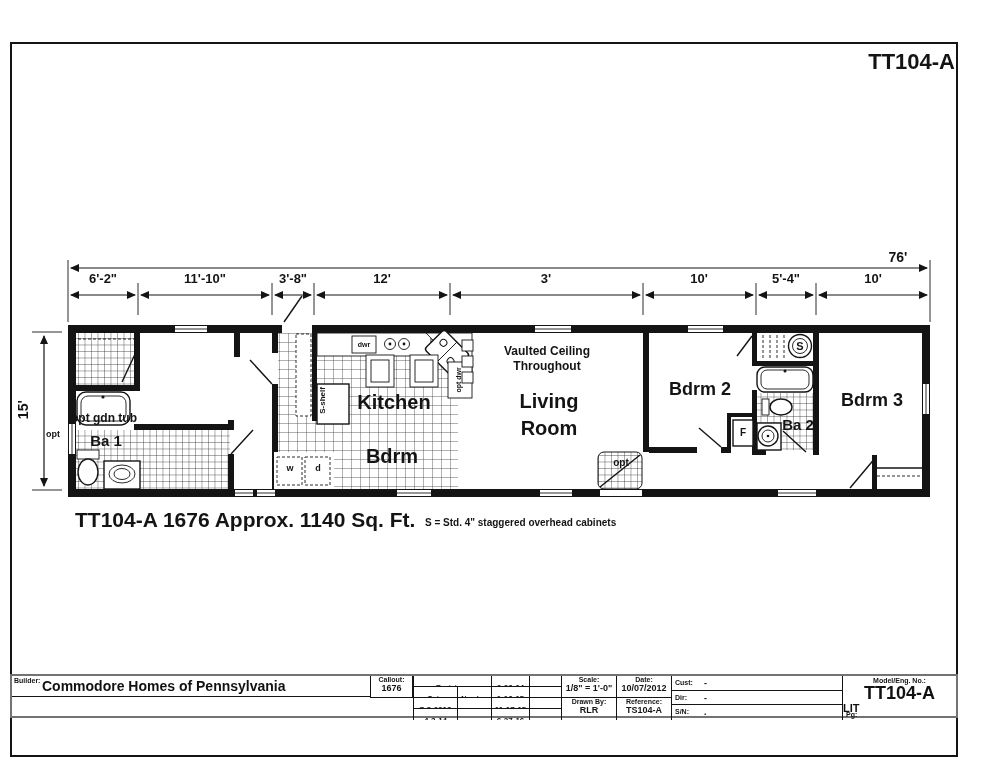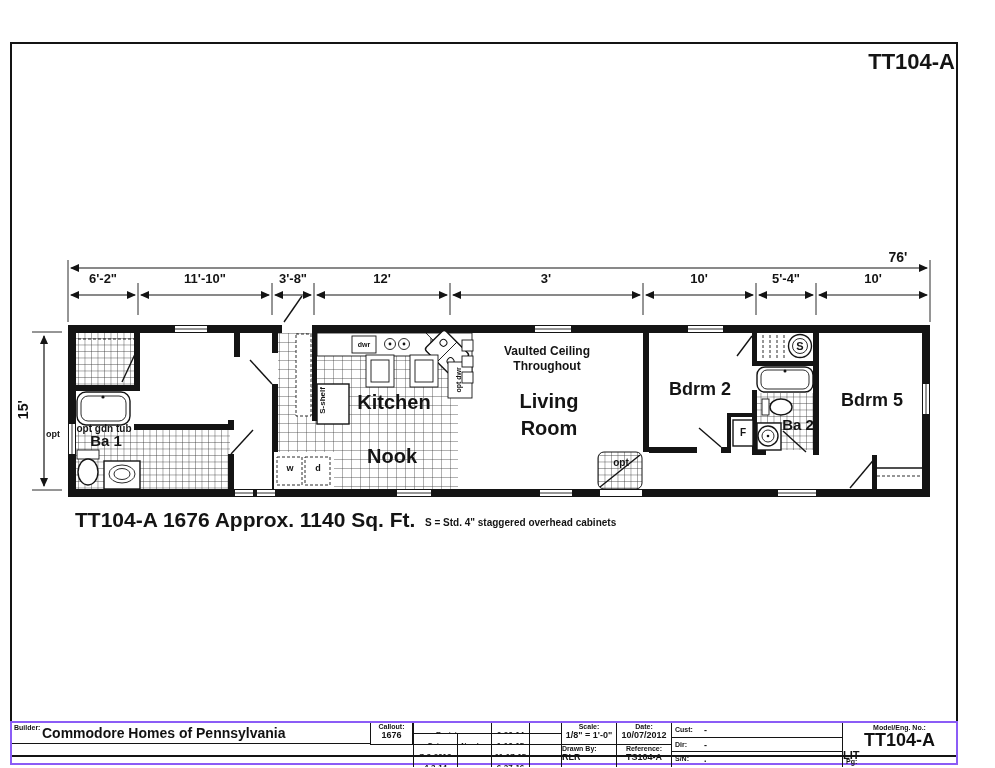--- a/index.html
+++ b/index.html
@@ -20,22 +20,22 @@
   svg { position:absolute; left:0; top:0; }
   .wall { fill:#141414; }
   .ln { stroke:#141414; stroke-width:1.4; fill:none; }
   .thin { stroke:#141414; stroke-width:0.9; fill:none; }
   .dim { stroke:#141414; stroke-width:1.2; fill:none; }
   .fixt { fill:#fff; stroke:#141414; stroke-width:1.4; }
   .fixt2 { fill:#fff; stroke:#141414; stroke-width:0.9; }
   .dash { stroke:#141414; stroke-width:0.9; fill:#fff; stroke-dasharray:3 2; }
   .dashln { stroke:#141414; stroke-width:0.9; fill:none; stroke-dasharray:3 2; }
   
-  #title-block { position:absolute; left:10px; top:721px; width:948px; height:44px;
-    border:2px solid #8b5cf6; font-family:"Liberation Sans",sans-serif; }
+  #title-block { position:absolute; left:10px; top:674px; width:948px; height:44px;
+    border:2px solid #737373; font-family:"Liberation Sans",sans-serif; }
   .tb-cell { position:absolute; border-left:1px solid #141414; border-bottom:1px solid #141414; overflow:hidden; }
   .tb-lab { font-size:7px; font-weight:700; color:#141414; }
   .tb-val { font-size:9px; font-weight:700; color:#141414; }
 </style>
 </head>
 <body>
 
 <div id="canvas">
 
   <div id="page-border"></div>
@@ -254,27 +254,27 @@
   <div class="lbl ctr" style="left:786px; top:272px; font-size:13px;">5'-4"</div>
   <div class="lbl ctr" style="left:873px; top:272px; font-size:13px;">10'</div>
 
   <div class="lbl rot" style="left:14px; top:402px; font-size:14px;">15'</div>
 
   <div class="lbl" style="left:46px; top:430px; font-size:9px; font-weight:600;">opt</div>
 
 
   <div class="lbl ctr" style="left:106px; top:433px; font-size:15px;">Ba 1</div>
 
-  <div class="lbl ctr" style="left:104px; top:423px; font-size:10px; font-weight:600;">opt gdn tub</div>
+  <div class="lbl ctr" style="left:104px; top:412px; font-size:12px; font-weight:600;">opt gdn tub</div>
 
   <div class="lbl rot" style="left:310px; top:396px; font-size:8px; font-weight:600;">S-shelf</div>
 
   <div class="lbl ctr" style="left:394px; top:391px; font-size:20px;">Kitchen</div>
 
-  <div class="lbl ctr" style="left:392px; top:445px; font-size:20px;">Nook</div>
+  <div class="lbl ctr" style="left:392px; top:445px; font-size:20px;">Bdrm</div>
 
   <div class="lbl ctr" style="left:364px; top:341px; font-size:7px; font-weight:600;">dwr</div>
 
   <div class="lbl rot" style="left:446px; top:376px; font-size:7px; font-weight:600;">opt dwr</div>
 
   <div class="lbl ctr" style="left:290px; top:464px; font-size:9px;">w</div>
   <div class="lbl ctr" style="left:318px; top:464px; font-size:9px;">d</div>
 
   <div class="lbl ctr wrap" style="left:547px; top:344px; width:120px; font-size:12px; line-height:15px; font-weight:600;">Vaulted Ceiling Throughout</div>
 
@@ -283,21 +283,21 @@
   <div class="lbl ctr" style="left:621px; top:457px; font-size:10px; font-weight:600;">opt</div>
 
   <div class="lbl ctr" style="left:700px; top:380px; font-size:18px;">Bdrm 2</div>
 
   <div class="lbl ctr" style="left:798px; top:417px; font-size:15px;">Ba 2</div>
 
   <div class="lbl ctr" style="left:743px; top:427px; font-size:10px;">F</div>
 
   <div class="lbl ctr" style="left:800px; top:340px; font-size:11px;">S</div>
 
-  <div class="lbl ctr" style="left:872px; top:391px; font-size:18px;">Bdrm 5</div>
+  <div class="lbl ctr" style="left:872px; top:391px; font-size:18px;">Bdrm 3</div>
 
   <div class="lbl" style="left:75px; top:508px; font-size:21px;">TT104-A 1676  Approx. 1140 Sq. Ft.</div>
 
   <div class="lbl" style="left:425px; top:517px; font-size:10px;">S = Std. 4" staggered overhead cabinets</div>
 
   <div id="title-block">
 
     <div class="tb-cell" style="left:0; top:0; width:358px; height:21px; border-left:none;">
       <span class="tb-lab" style="position:absolute; left:2px; top:1px;">Builder:</span>
       <span style="position:absolute; left:30px; top:2px; font-size:14px; font-weight:600;">Commodore Homes of Pennsylvania</span>
@@ -356,21 +356,21 @@
     </div>
 
     <div class="tb-cell" style="left:549px; top:0; width:55px; height:22px; text-align:center;">
       <div class="tb-lab">Scale:</div>
       <div class="tb-val">1/8" = 1'-0"</div>
     </div>
     <div class="tb-cell" style="left:604px; top:0; width:55px; height:22px; text-align:center;">
       <div class="tb-lab">Date:</div>
       <div class="tb-val">10/07/2012</div>
     </div>
-    <div class="tb-cell" style="left:549px; top:22px; width:55px; height:22px; border-bottom:none;">
+    <div class="tb-cell" style="left:549px; top:22px; width:55px; height:22px; text-align:center; border-bottom:none;">
       <div class="tb-lab">Drawn By:</div>
       <div class="tb-val">RLR</div>
     </div>
     <div class="tb-cell" style="left:604px; top:22px; width:55px; height:22px; text-align:center; border-bottom:none;">
       <div class="tb-lab">Reference:</div>
       <div class="tb-val">TS104-A</div>
     </div>
 
     <div class="tb-cell" style="left:659px; top:0; width:171px; height:15px;">
       <span class="tb-lab" style="position:absolute; left:3px; top:3px;">Cust:</span>

